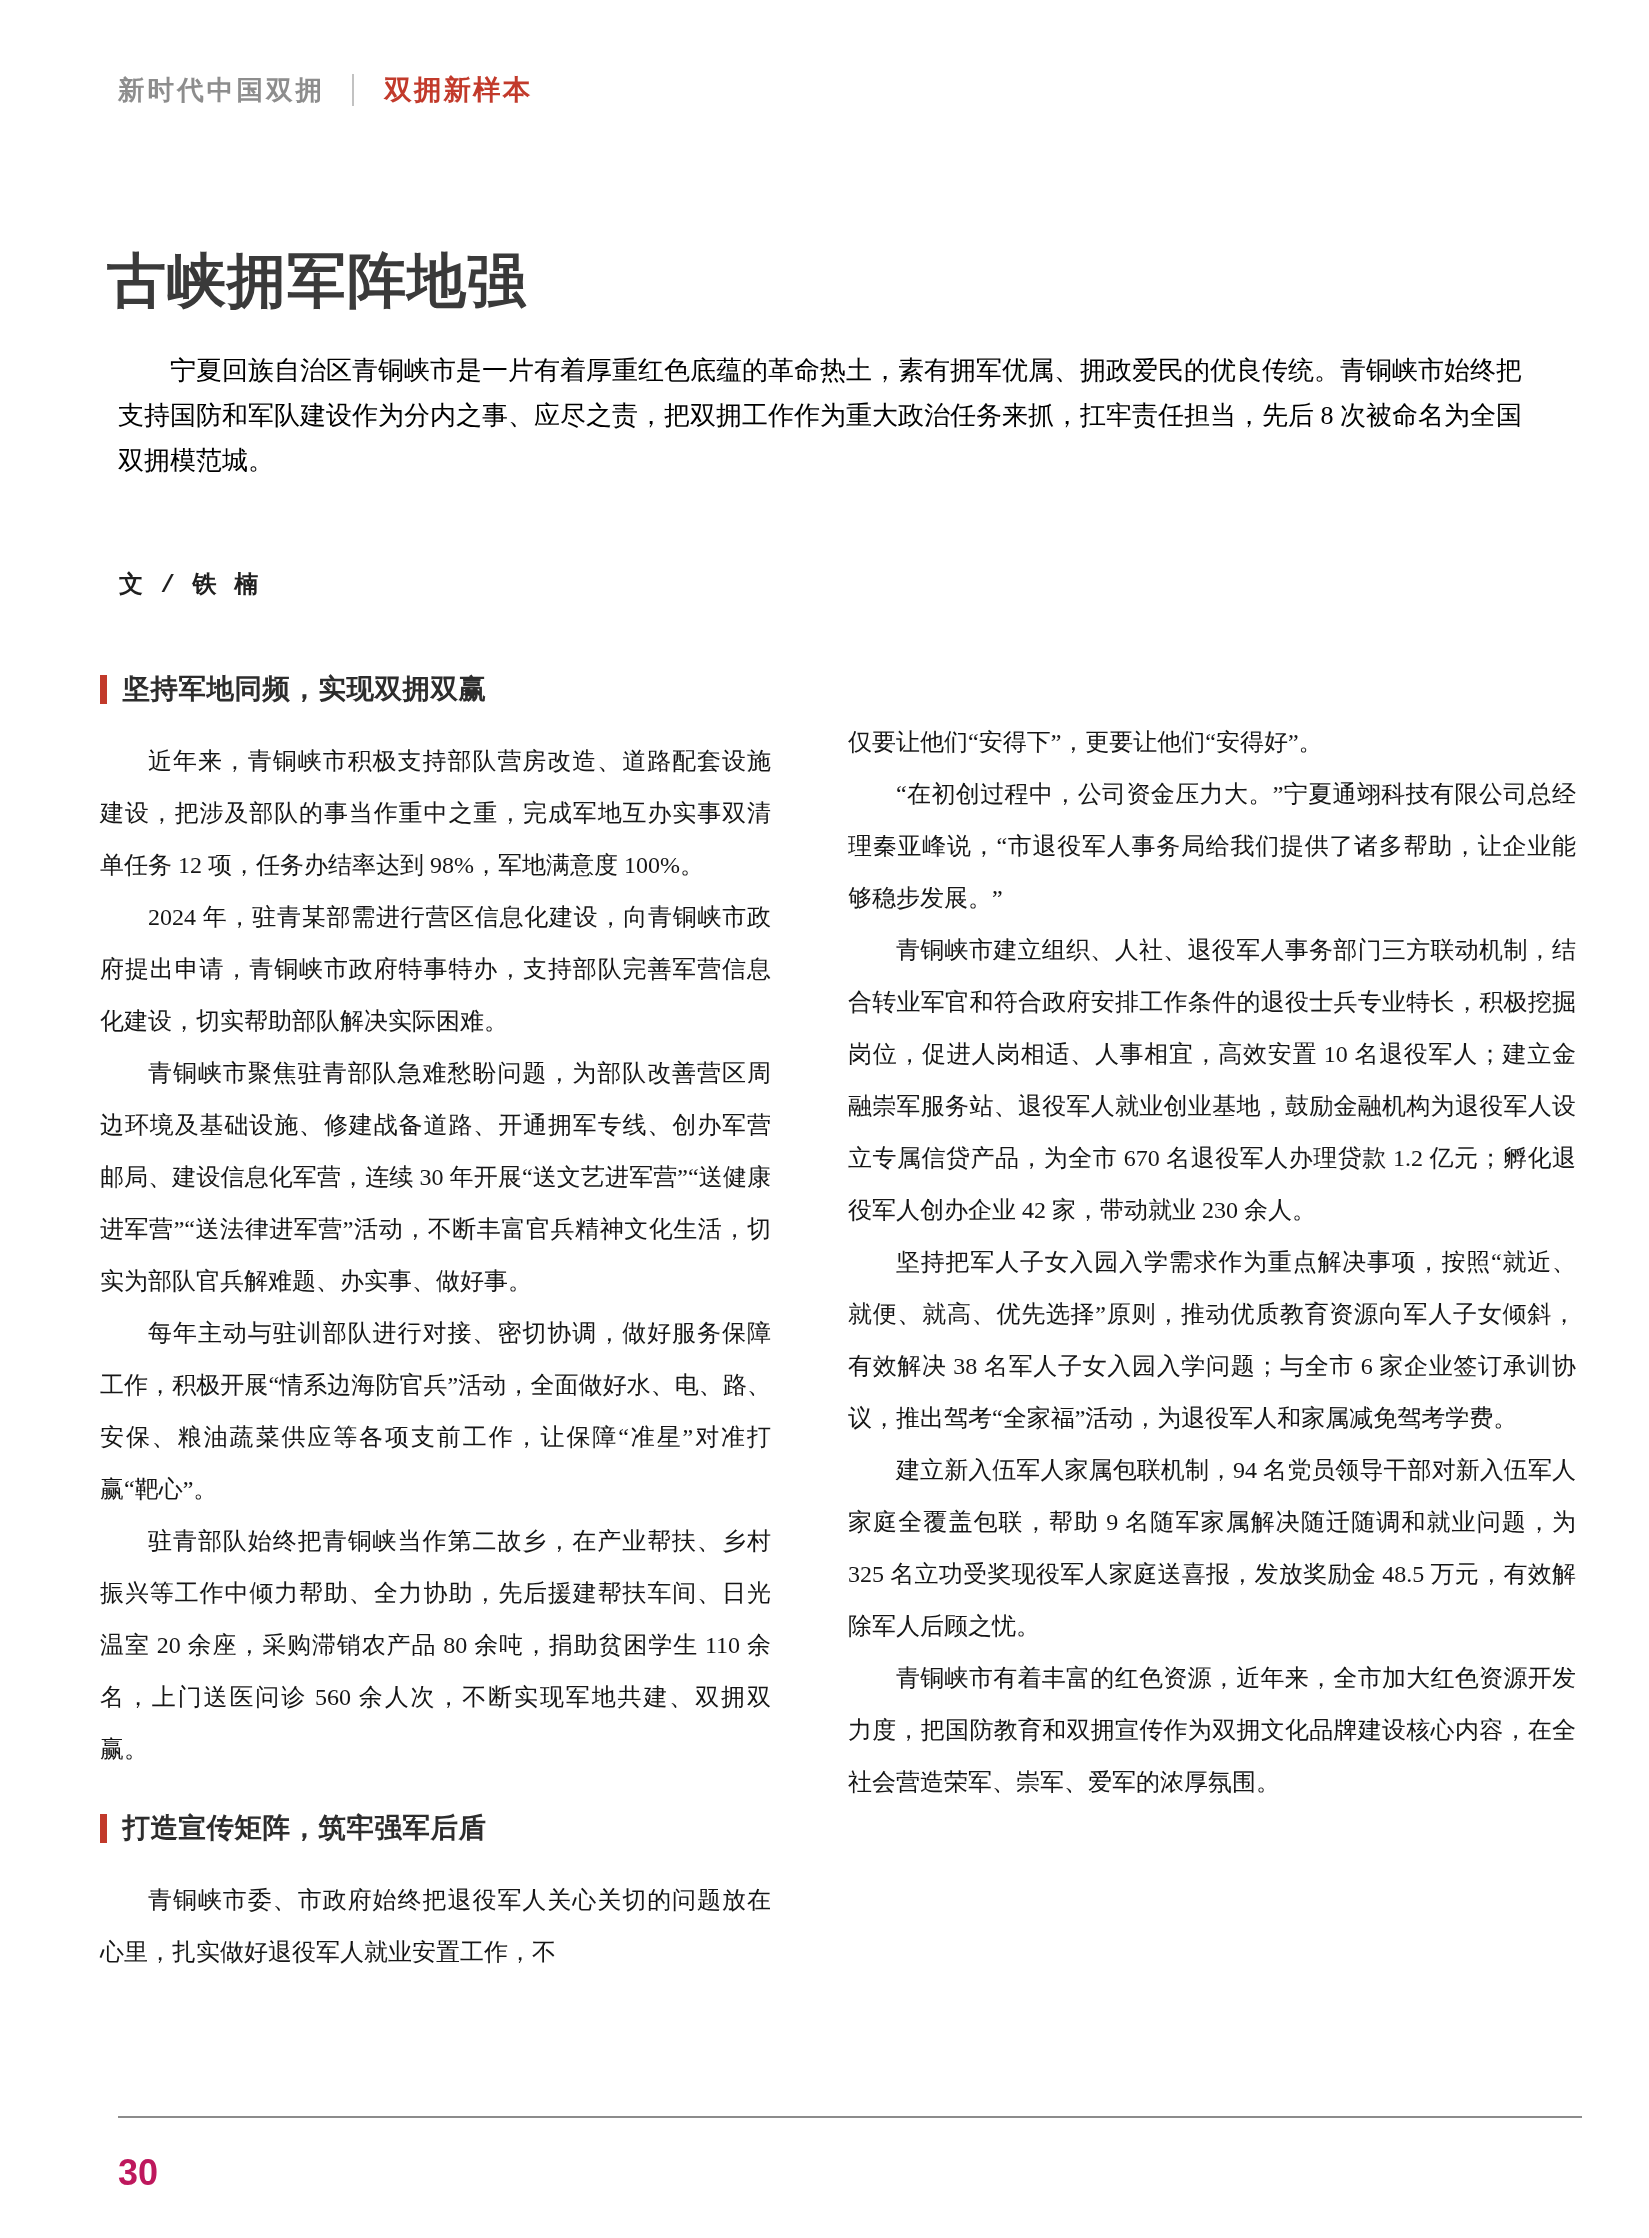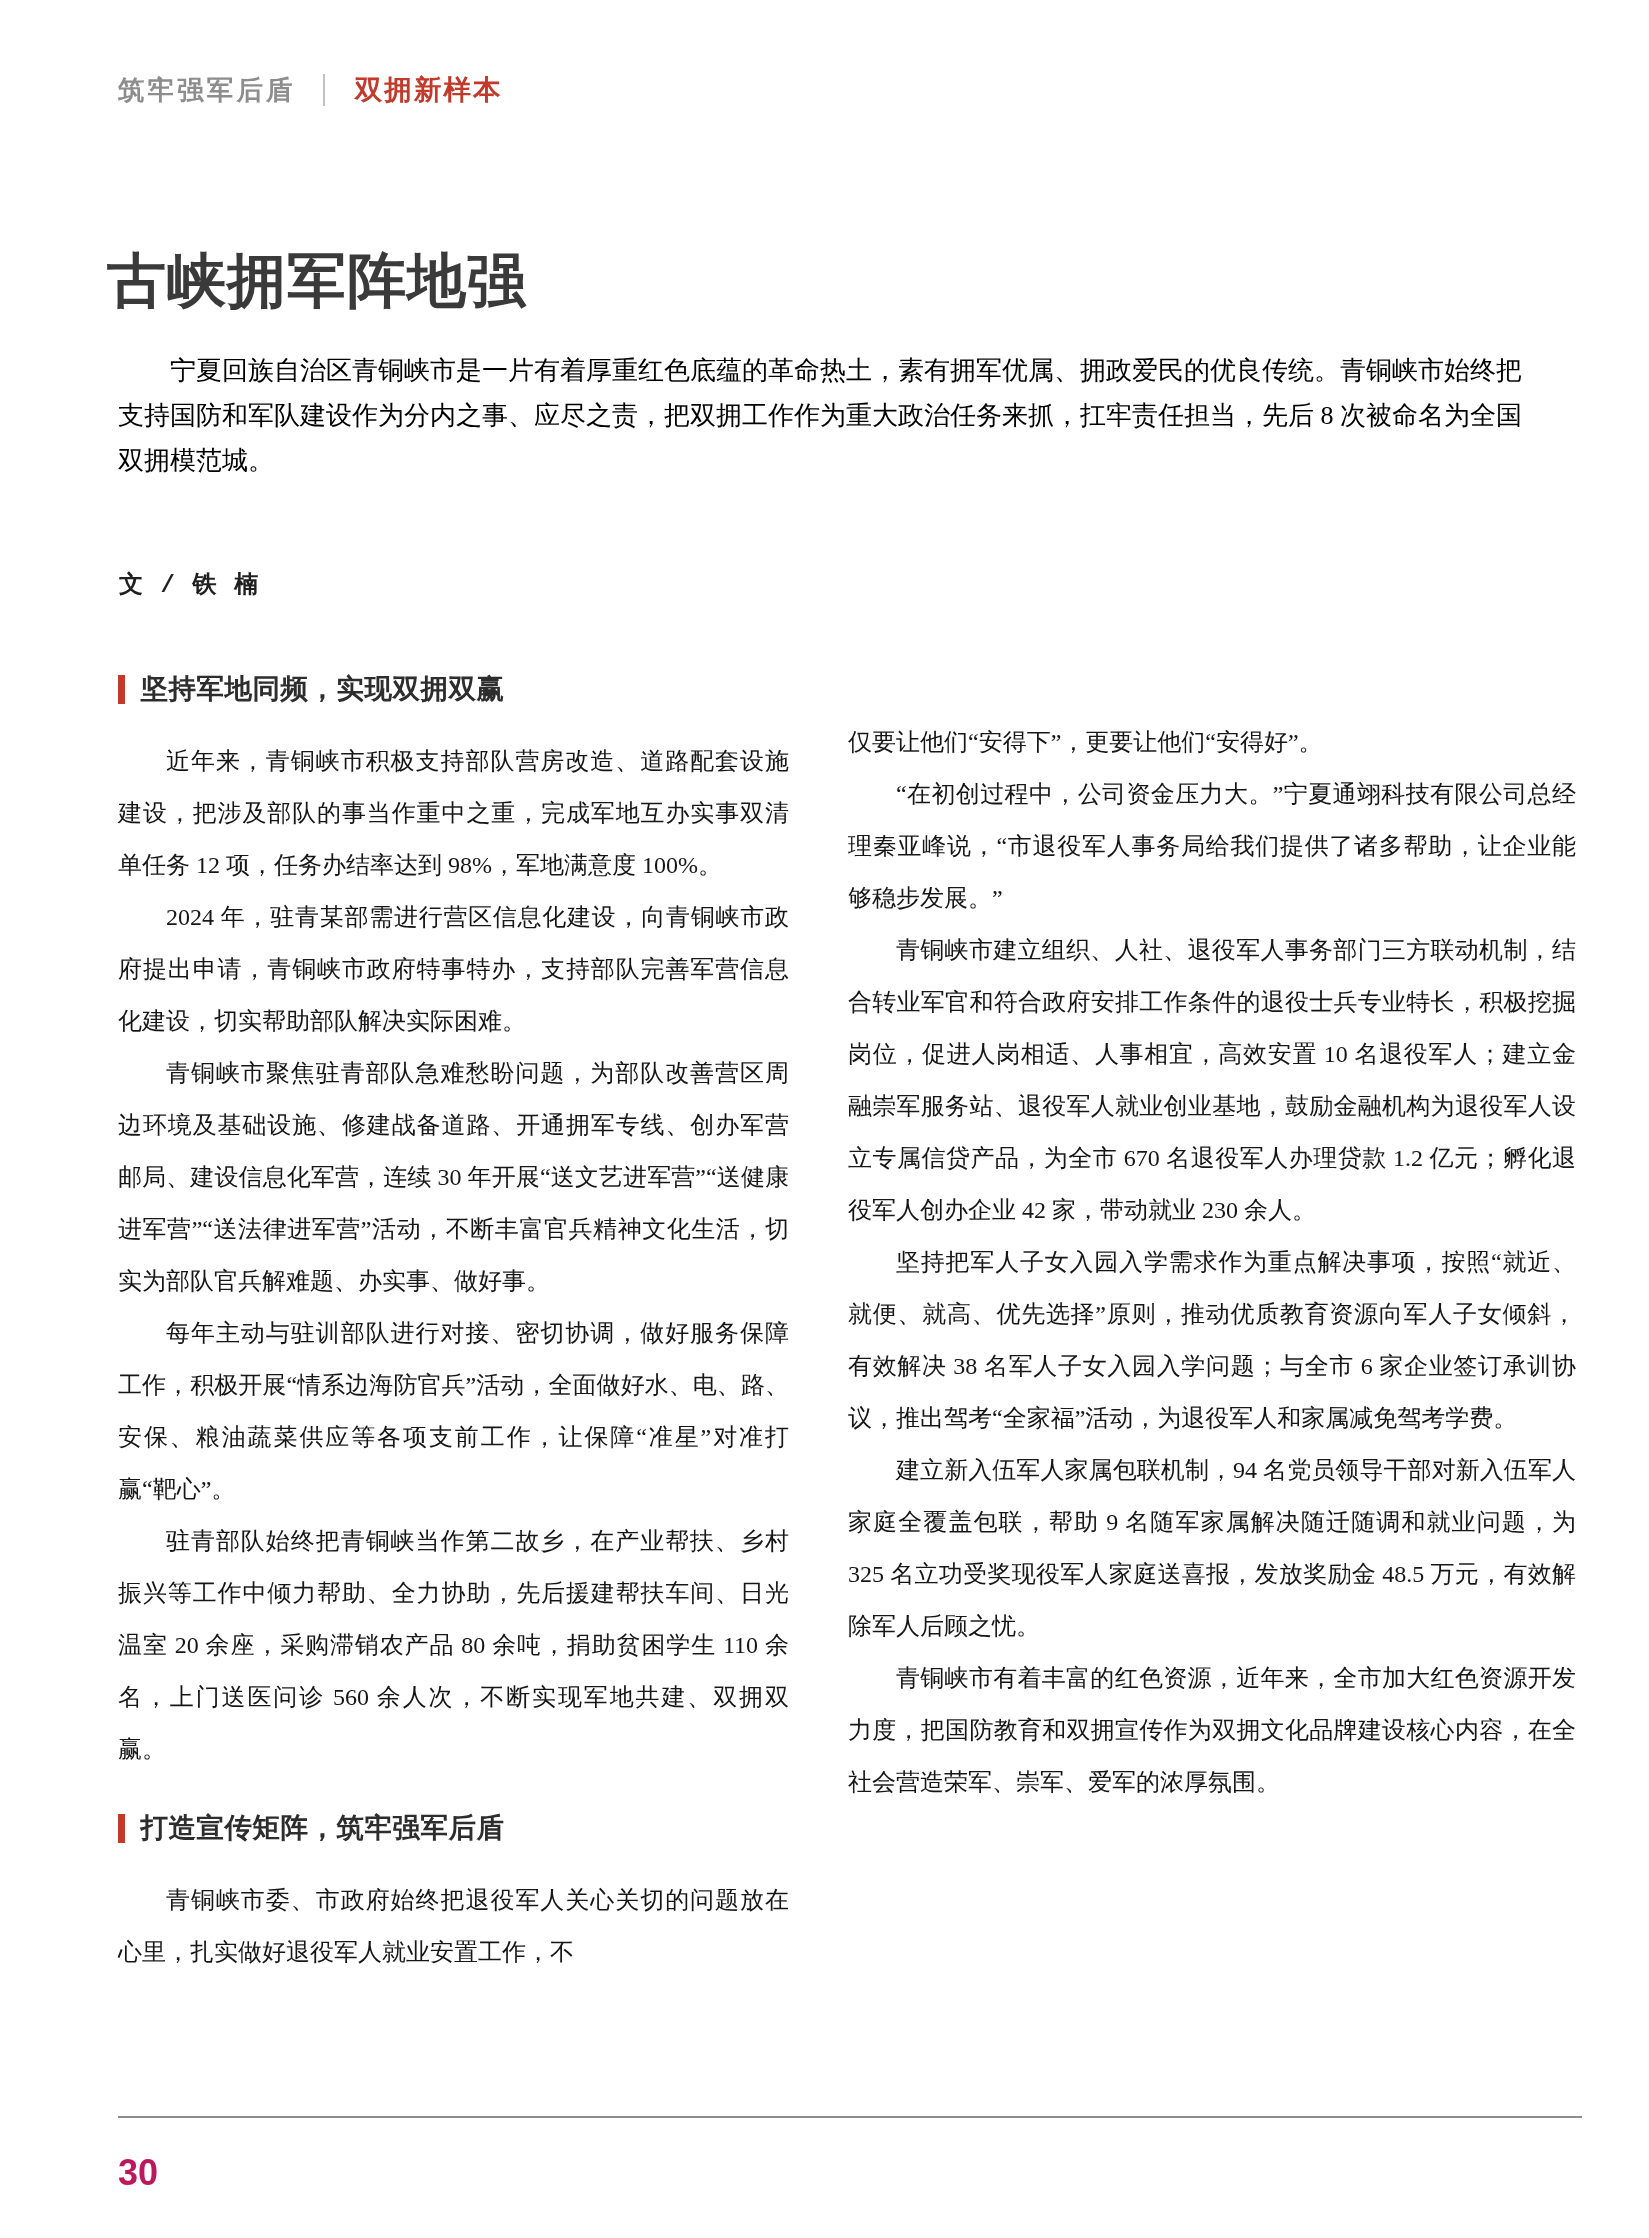--- a/index.html
+++ b/index.html
@@ -65,21 +65,21 @@
     font-weight: bold;
     color: #1f1f1f;
     font-family: Liberation Mono, monospace;
     letter-spacing: 1.6px;
   }
   
   .col {
     position: absolute;
     top: 671px;
   }
-  .col-left  { left: 118px;  width: 671px; }
+  .col-left  { left: 100px;  width: 671px; }
   .col-right { left: 848px; width: 728px; top: 716px; }
   .heading {
     display: flex;
     align-items: center;
     margin: 0 0 28px 0;
     font-family: "Liberation Sans", "DejaVu Sans", sans-serif;
   }
   .heading + .para { margin-top: 0; }
   .para + .heading, .heading.later { margin-top: 35px; }
   .heading .bar {
@@ -120,21 +120,21 @@
     color: #be185d;
     font-family: "Liberation Sans", "DejaVu Sans", sans-serif;
   }
 </style>
 </head>
 <body>
 
 <div class="page">
 
   <div class="header">
-    <span class="kicker">筑牢强军后盾</span>
+    <span class="kicker">新时代中国双拥</span>
     <span class="header-divider"></span>
     <span class="header-section">双拥新样本</span>
   </div>
 
   <h1 class="title">古峡拥军阵地强</h1>
   <p class="lede">宁夏回族自治区青铜峡市是一片有着厚重红色底蕴的革命热土，素有拥军优属、拥政爱民的优良传统。青铜峡市始终把支持国防和军队建设作为分内之事、应尽之责，把双拥工作作为重大政治任务来抓，扛牢责任担当，先后 8 次被命名为全国双拥模范城。</p>
   <div class="byline">文 / 铁 楠</div>
 
   <div class="col col-left">
     <div class="heading">

